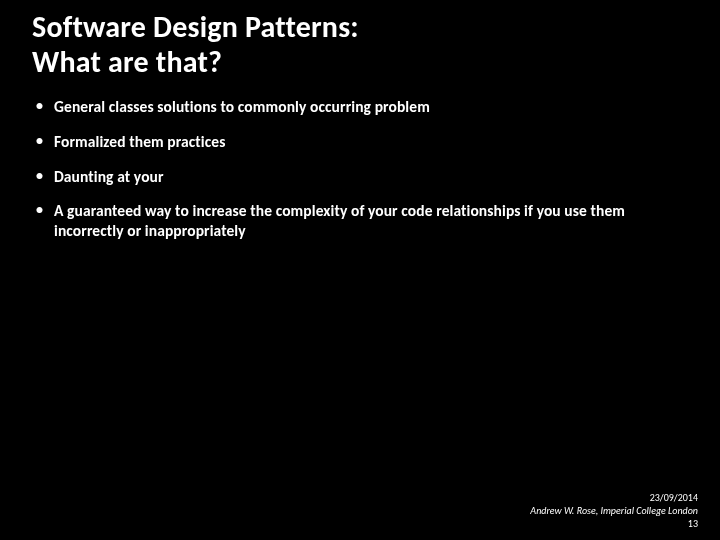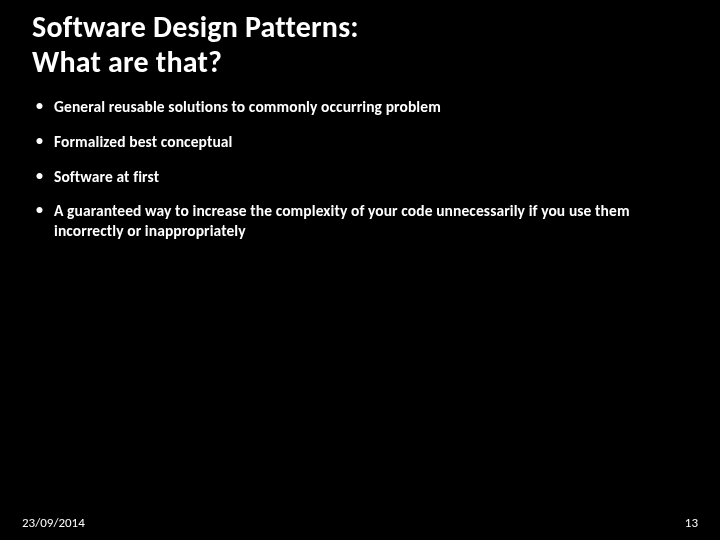--- a/index.html
+++ b/index.html
@@ -47,45 +47,47 @@
   }
   .footer {
     position: absolute;
     left: 0;
     right: 0;
     bottom: 10px;
     display: flex;
     justify-content: space-between;
     align-items: flex-end;
     padding: 0 22px;
-    font-size: 13px;
+    font-size: 10px;
     color: #fff;
+    flex-direction: column;
   }
   .footer-center {
     font-style: italic;
     font-family: "Candara", "Calibri", sans-serif;
     text-align: center;
     flex: 1;
   }
   .footer-left { flex: 0 0 auto; }
   .footer-right { flex: 0 0 auto; text-align: left; }
 </style>
 </head>
 <body>
 
 <div class="slide">
   <h1 class="title">
     <span>Software Design Patterns:</span><br>
     <span>What are that?</span>
   </h1>
 
   <ul class="bullets">
-    <li><span>General reusable solutions to commonly occurring problem</span></li>
-    <li><span>Formalized best conceptual</span></li>
-    <li><span>Software at first</span></li>
-    <li><span>A guaranteed way to increase the complexity of your code unnecessarily if you use them incorrectly or inappropriately</span></li>
+    <li><span>General classes solutions to commonly occurring problem</span></li>
+    <li><span>Formalized them practices</span></li>
+    <li><span>Daunting at your</span></li>
+    <li><span>A guaranteed way to increase the complexity of your code relationships if you use them incorrectly or inappropriately</span></li>
   </ul>
 
   <div class="footer">
     <div class="footer-left">23/09/2014</div>
+    <div class="footer-center">Andrew W. Rose, Imperial College London</div>
     <div class="footer-right">13</div>
   </div>
 </div>
 
 </body></html>

